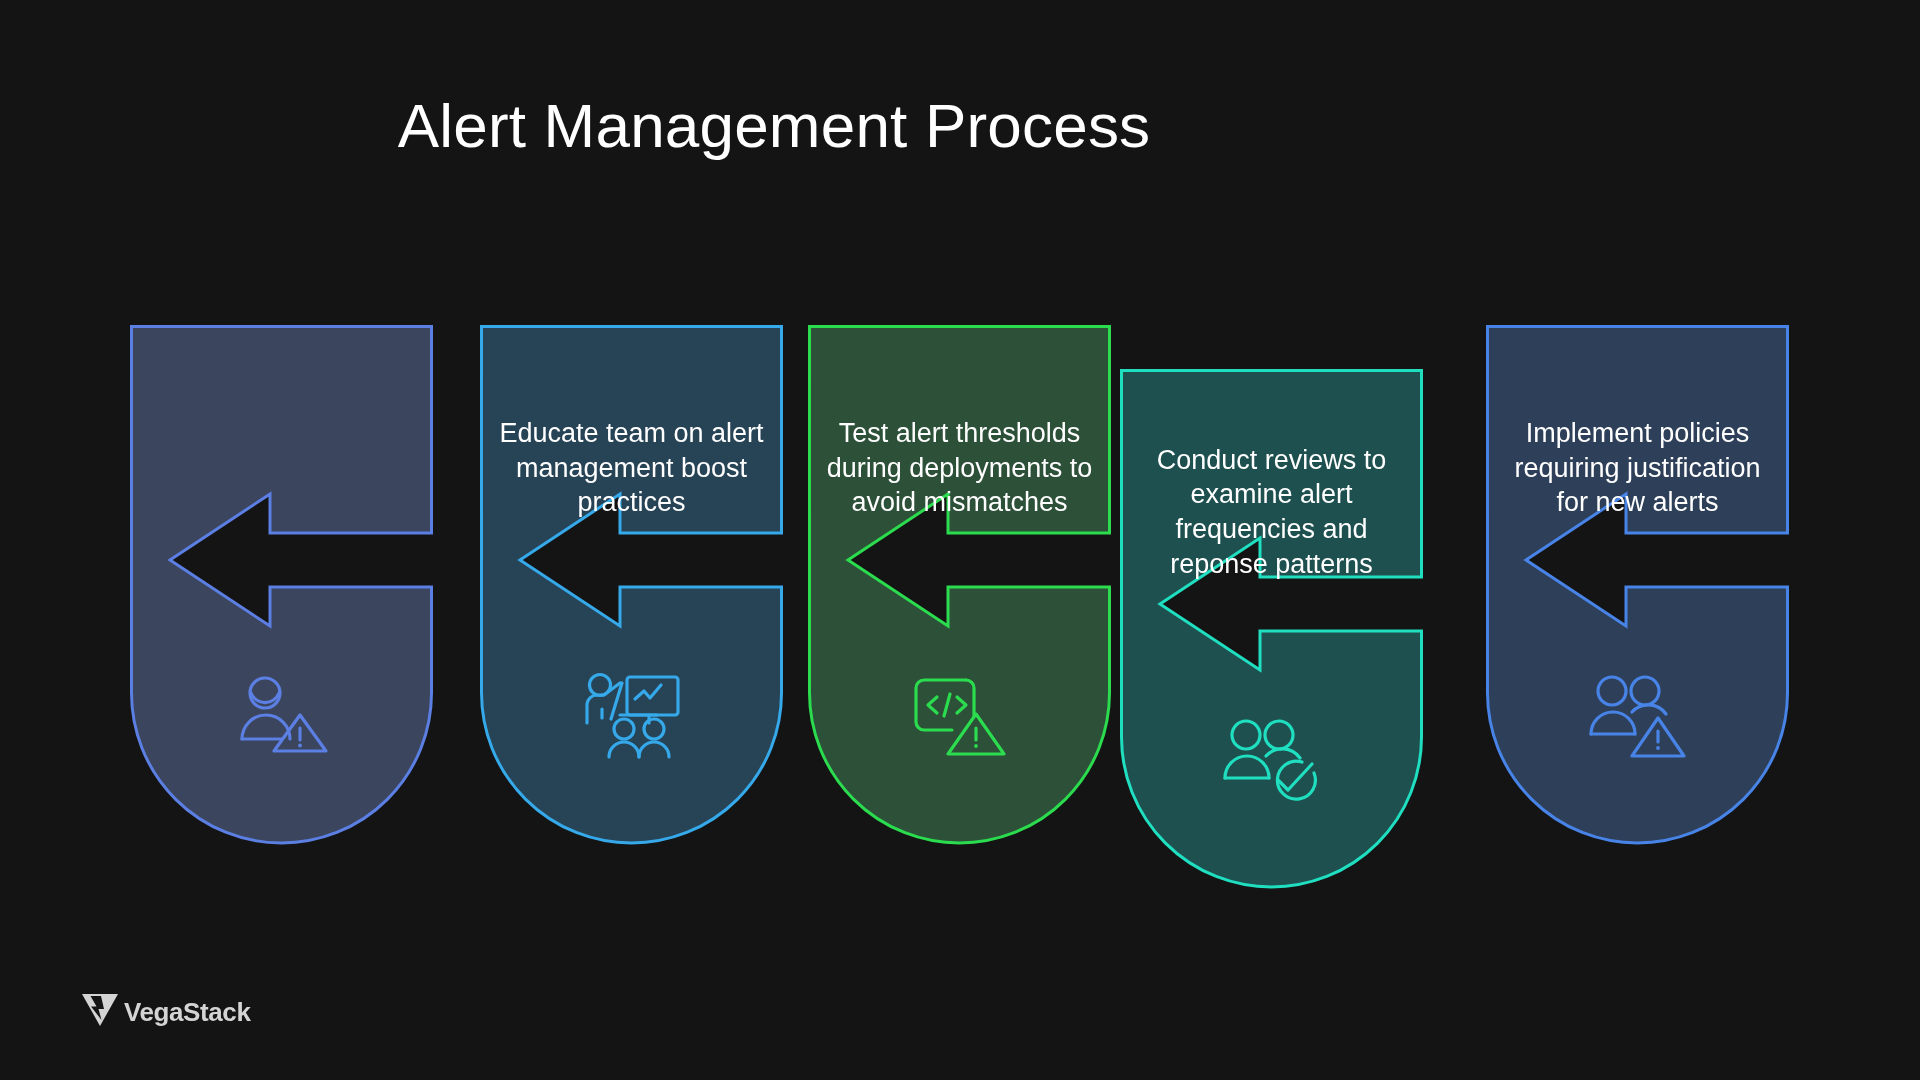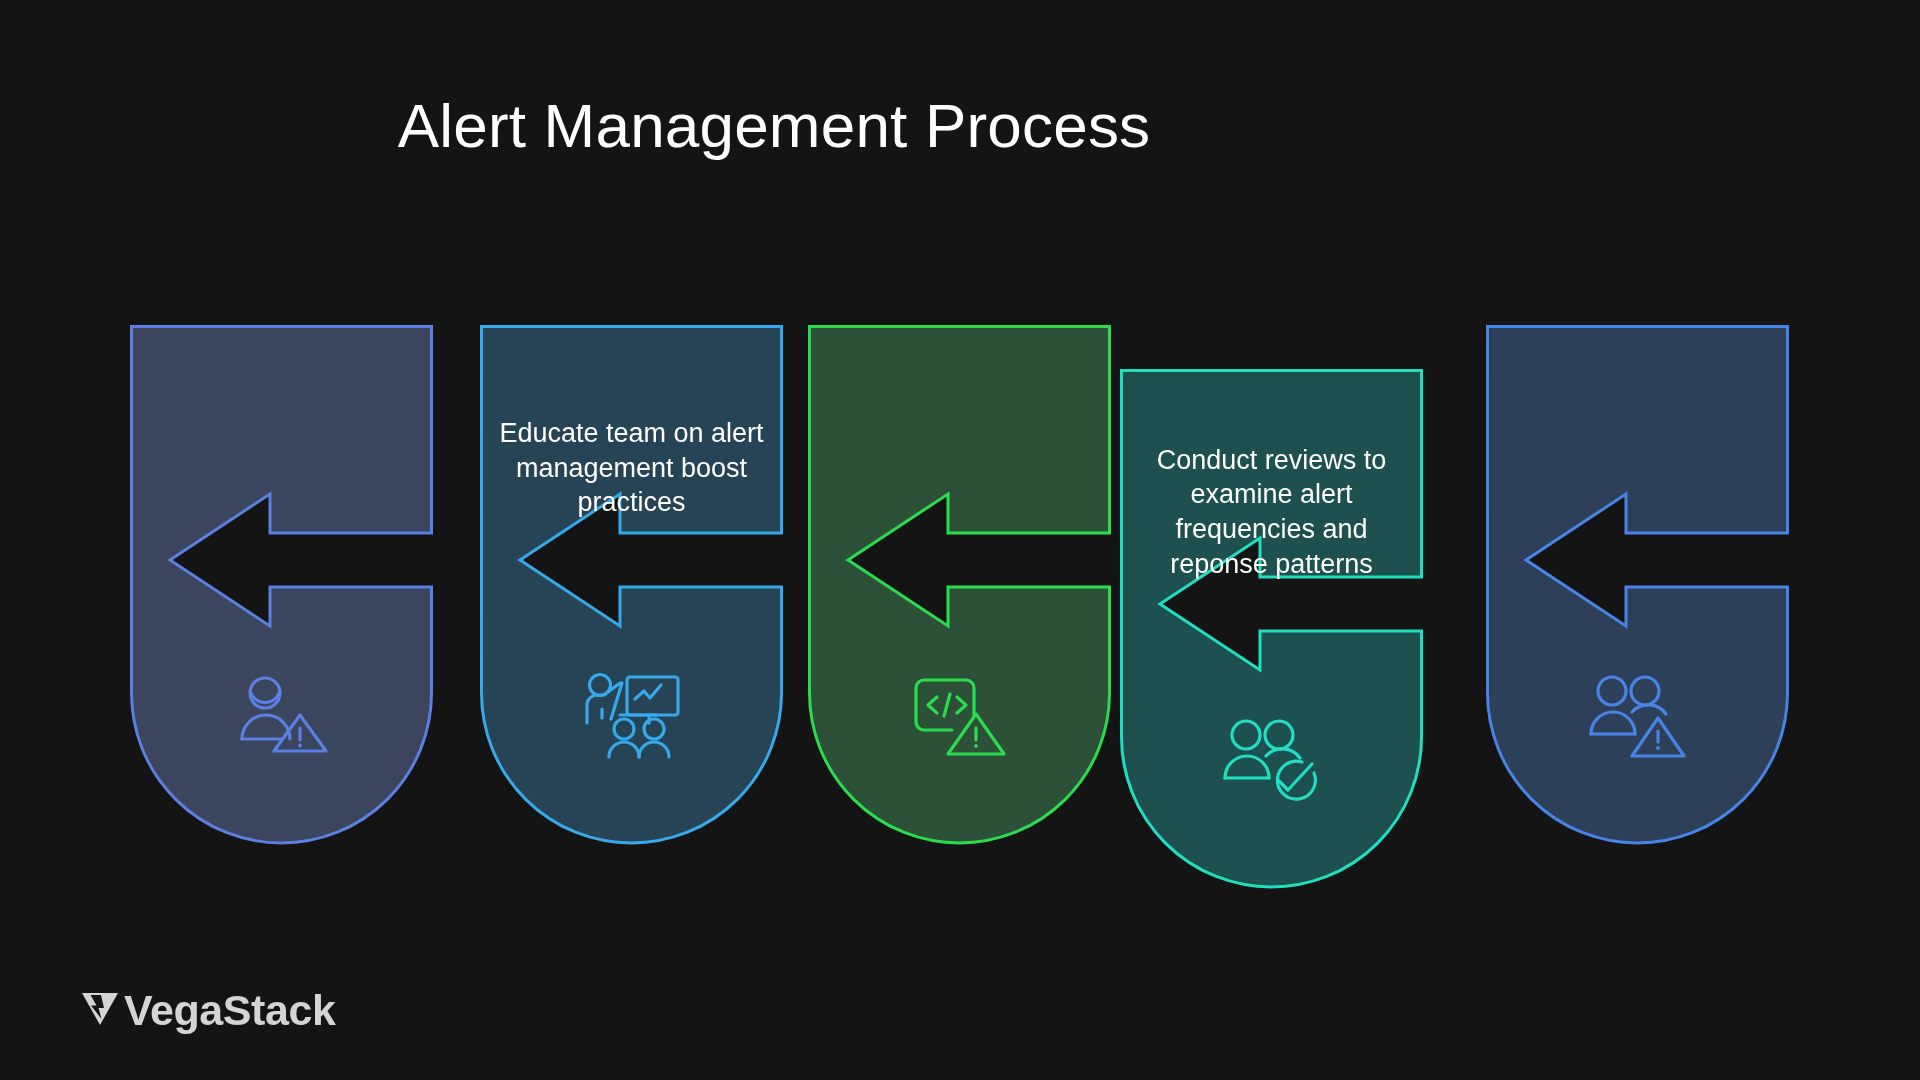--- a/index.html
+++ b/index.html
@@ -90,21 +90,21 @@
     position: absolute;
     left: 80px;
     bottom: 48px;
     display: flex;
     align-items: center;
     gap: 4px;
     color: #d4d4d4;
   }
   .footer-logo .logo-mark { display: block; }
   .footer-logo .logo-text {
-    font-size: 43px;
+    font-size: 26px;
     font-weight: 700;
     letter-spacing: -0.4px;
     color: #d4d4d4;
     line-height: 1;
   }
   .footer-url {
     position: absolute;
     right: 80px;
     bottom: 52px;
     color: #d4d4d4;
@@ -167,20 +167,21 @@
       </div>
     </div>
 
     <div class="card" style="left:678px;">
       <svg class="card-svg" viewBox="0 0 303 520">
         <path d="M1.5,1.5 H301.5 V208
                  H140 V169 L40,235 L140,301 V262
                  H301.5 V368
                  A150,150 0 0 1 1.5,368 Z" fill="#2c5038" stroke="#2bdc4e" stroke-width="3" stroke-linejoin="miter"></path>
       </svg>
+      <div class="card-text">Test alert thresholds during deployments to avoid mismatches</div>
       <div class="card-icon">
         <svg width="96" height="86" viewBox="0 0 96 86" fill="none" stroke="#2bdc4e" stroke-width="3.2" stroke-linecap="round" stroke-linejoin="round">
           <path d="M54 8 H12 A8 8 0 0 0 4 16 V50 A8 8 0 0 0 12 58 H40"></path>
           <path d="M54 8 A8 8 0 0 1 62 16 V44"></path>
           <path d="M25 25 L16 33 L25 41"></path>
           <path d="M45 25 L54 33 L45 41"></path>
           <line x1="38" y1="22" x2="32" y2="44"></line>
           <path d="M64 42 L92 82 H36 Z" stroke-linejoin="round"></path>
           <line x1="64" y1="56" x2="64" y2="68"></line>
           <circle cx="64" cy="74" r="1.9" fill="#2bdc4e" stroke="none"></circle>
@@ -209,20 +210,21 @@
       </div>
     </div>
 
     <div class="card" style="left:1356px;">
       <svg class="card-svg" viewBox="0 0 303 520">
         <path d="M1.5,1.5 H301.5 V208
                  H140 V169 L40,235 L140,301 V262
                  H301.5 V368
                  A150,150 0 0 1 1.5,368 Z" fill="#2e4059" stroke="#4884e8" stroke-width="3" stroke-linejoin="miter"></path>
       </svg>
+      <div class="card-text">Implement policies requiring justification for new alerts</div>
       <div class="card-icon">
         <svg width="100" height="86" viewBox="0 0 100 86" fill="none" stroke="#4884e8" stroke-width="3.2" stroke-linecap="round" stroke-linejoin="round">
           <circle cx="24" cy="19" r="14"></circle>
           <circle cx="57" cy="19" r="14"></circle>
           <path d="M3 62 A22 22 0 0 1 47 62"></path>
           <line x1="3" y1="62" x2="47" y2="62"></line>
           <path d="M44 40 A22 22 0 0 1 78 42"></path>
           <path d="M70 46 L96 84 H44 Z" stroke-linejoin="round"></path>
           <line x1="70" y1="59" x2="70" y2="70"></line>
           <circle cx="70" cy="76" r="1.9" fill="#4884e8" stroke="none"></circle>

